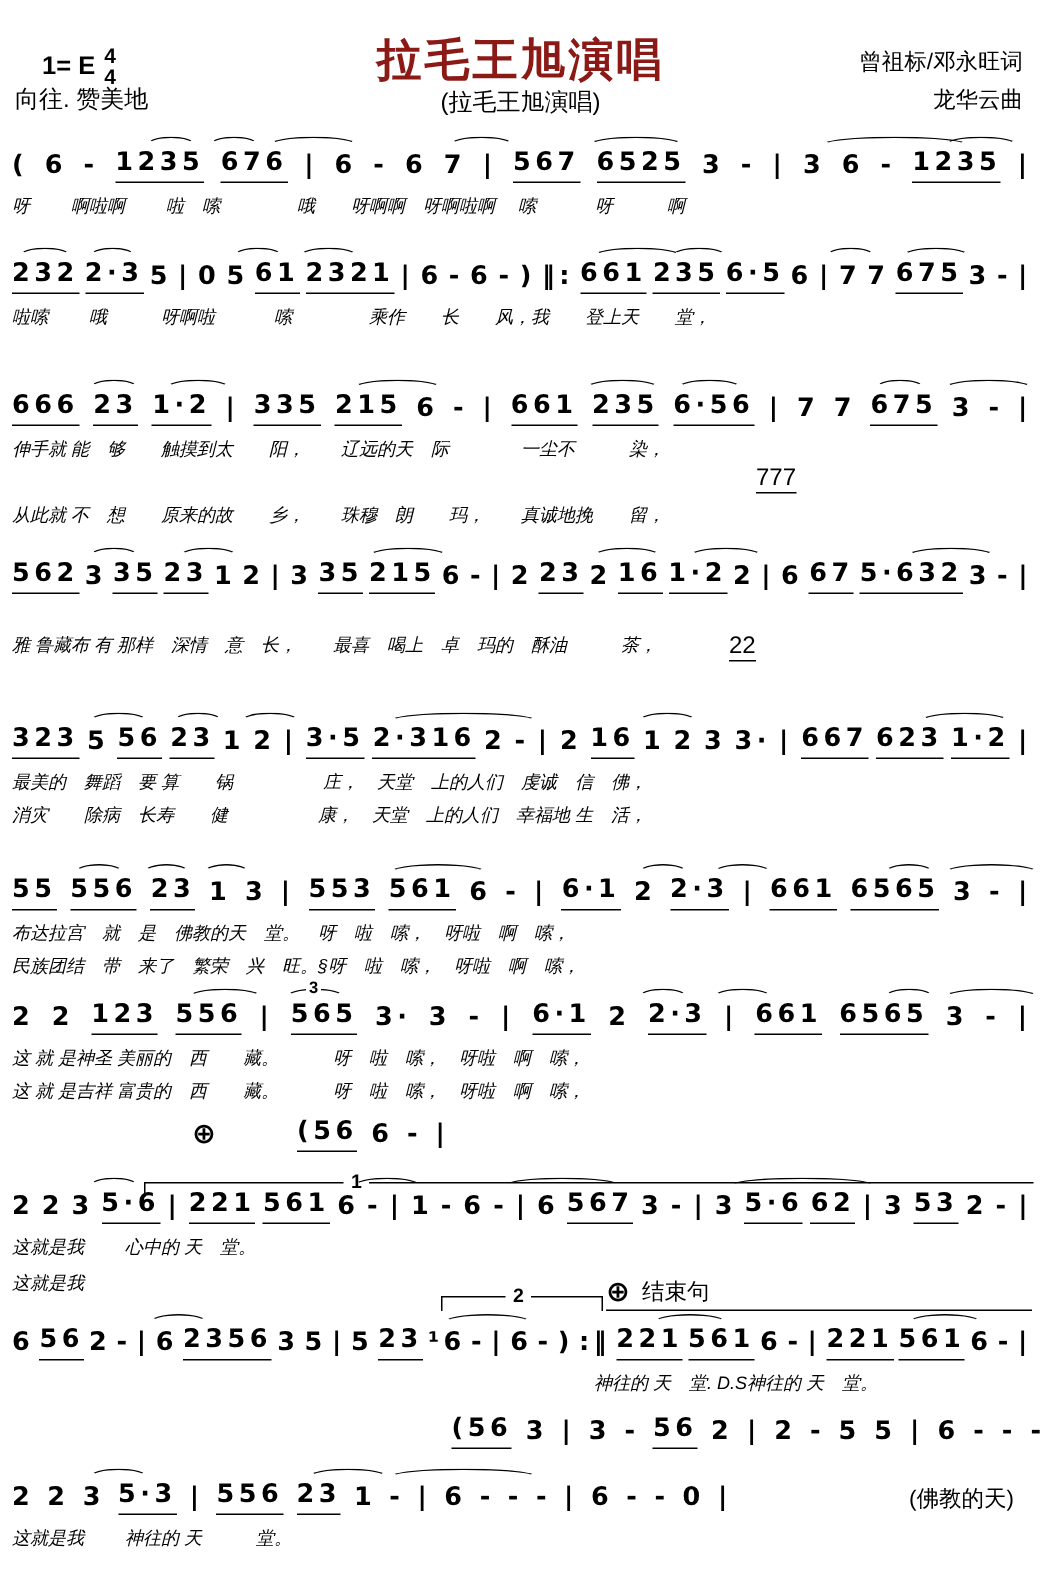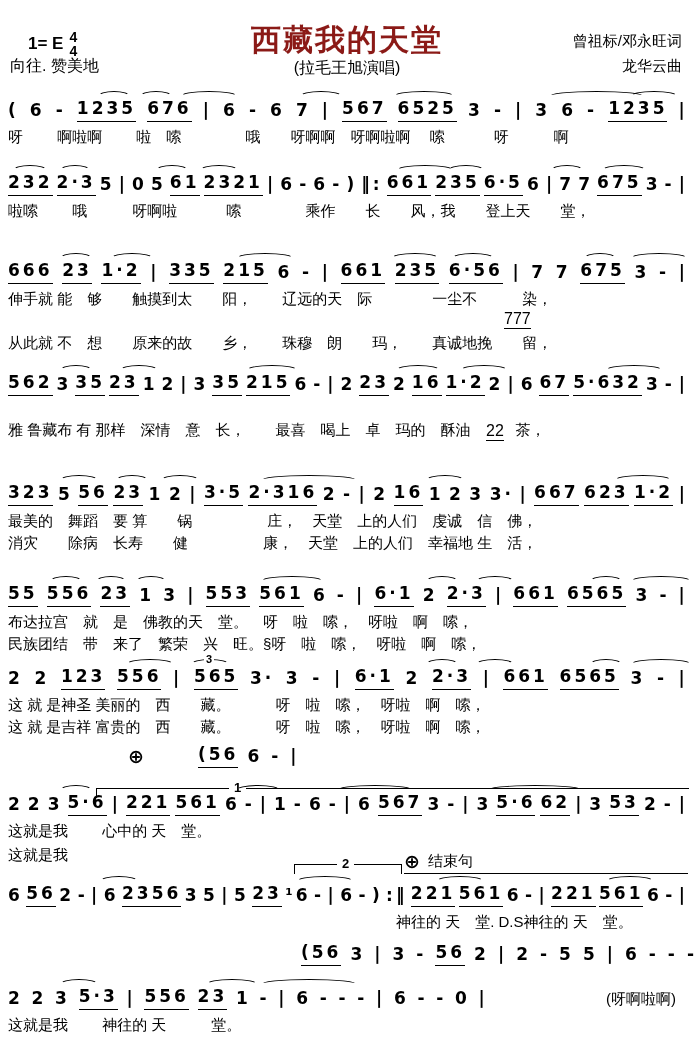--- a/index.html
+++ b/index.html
@@ -19,21 +19,21 @@
   .line{position:absolute;left:8px;width:680px;}
   .notes{
     display:flex;justify-content:space-between;align-items:flex-end;
     font-family:"DejaVu Sans","Liberation Sans",sans-serif;
     font-size:17px;font-weight:bold;line-height:24px;height:24px;
   }
   .notes span{white-space:pre;letter-spacing:3px;}
   .beam{border-bottom:1.7px solid #000;padding-bottom:1px;}
   .frag{display:inline-flex;justify-content:flex-end;gap:9px;width:auto;position:absolute;}
   .small-notes{position:absolute;height:20px;font-size:16px;}
-  .lyrics{font-size:15px;line-height:20px;white-space:pre;margin-top:5px;}
+  .lyrics{font-size:12px;line-height:20px;white-space:pre;margin-top:5px;font-style:italic;}
   .arc{position:absolute;top:-7px;height:9px;border:1.4px solid transparent;border-top-color:#000;border-radius:50% 50% 0 0;}
   .volta{position:absolute;height:9px;border-top:1.6px solid #000;}
   .volta.tick-l{border-left:1.6px solid #000;}
   .volta.tick-r{border-right:1.6px solid #000;}
   .volta-label{position:absolute;top:-9px;background:#fff;padding:0 5px;font-size:13px;font-weight:bold;}
   .coda{font-size:19px;font-weight:bold;line-height:18px;}
   .ending-head{position:absolute;display:flex;align-items:flex-end;gap:8px;border-bottom:1.5px solid #000;padding-bottom:2px;font-size:15px;}
   .triplet{position:absolute;top:-13px;font-size:11px;font-weight:bold;background:#fff;padding:0 2px;}
   .right-note{position:absolute;font-size:15px;}
 </style>
@@ -43,21 +43,21 @@
 <div class="sheet">
 
   <div class="hdr-key">
     <span>1= E</span>
     <span class="frac">
       <span>4</span>
       <span>4</span>
     </span>
   </div>
   <div class="hdr-mood">向往. 赞美地</div>
-  <div class="hdr-title" style="color: rgb(139, 26, 23);">西藏我的天堂</div>
+  <div class="hdr-title" style="color: rgb(139, 26, 23);">拉毛王旭演唱</div>
   <div class="hdr-perf">(拉毛王旭演唱)</div>
   <div class="hdr-lyr">曾祖标/邓永旺词</div>
   <div class="hdr-comp">龙华云曲</div>
 
   <div class="line" style="top:98px">
     <i class="arc" style="left:90px;width:30px"></i>
     <i class="arc" style="left:132px;width:30px"></i>
     <i class="arc" style="left:172px;width:56px"></i>
     <i class="arc" style="left:292px;width:40px"></i>
     <i class="arc" style="left:385px;width:60px"></i>
@@ -440,17 +440,17 @@
         <span>-</span> 
         <span>-</span> 
         <span>-</span> 
         <span>|</span> 
         <span>6</span> 
         <span>-</span> 
         <span>-</span> 
         <span>0</span> 
         <span>|</span>
       </div>
-    <div class="right-note" style="right:12px;top:12px">(呀啊啦啊)</div>
+    <div class="right-note" style="right:12px;top:12px">(佛教的天)</div>
     <div class="lyrics">这就是我　　 神往的 天　　　堂。</div>
   </div>
 
 </div>
 
 </body></html>

